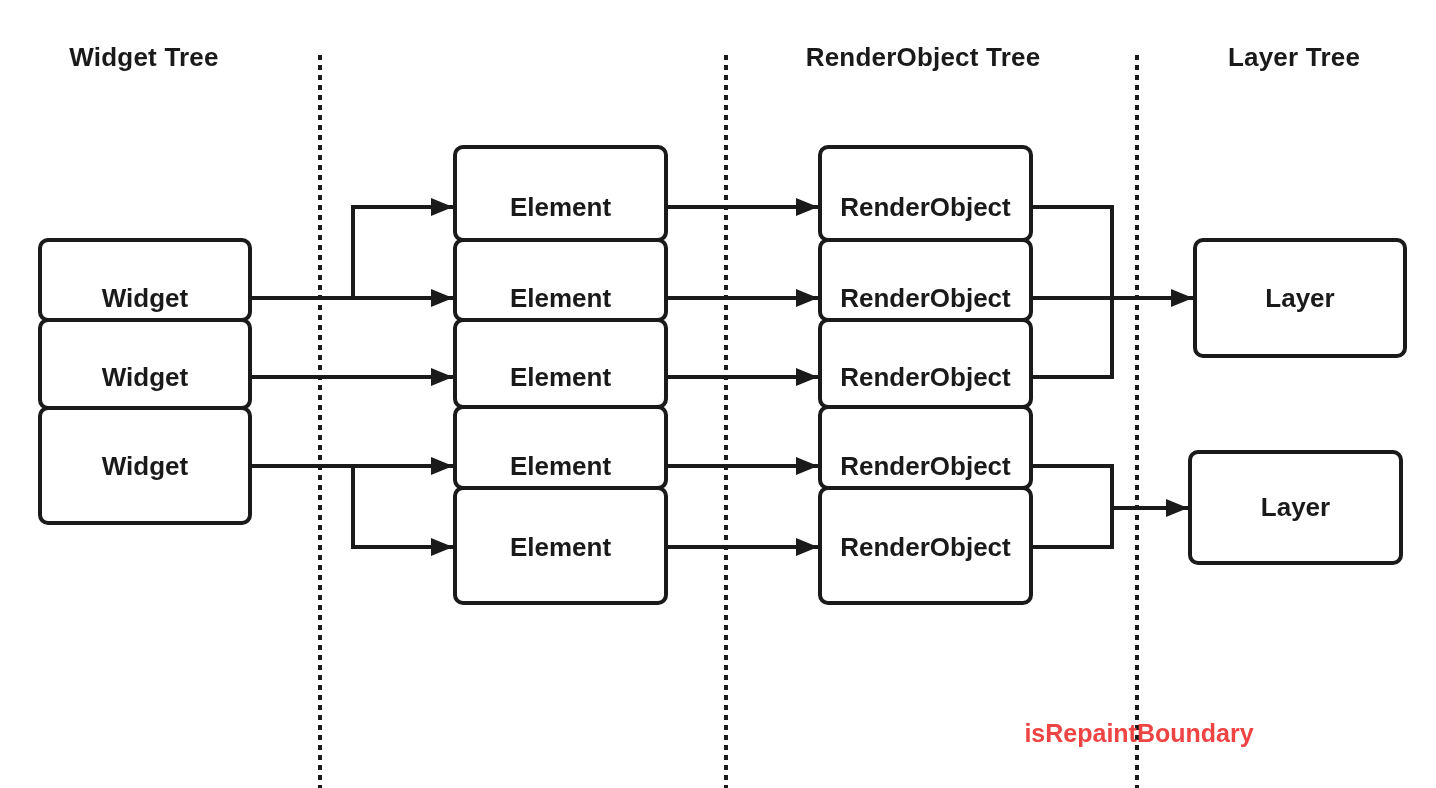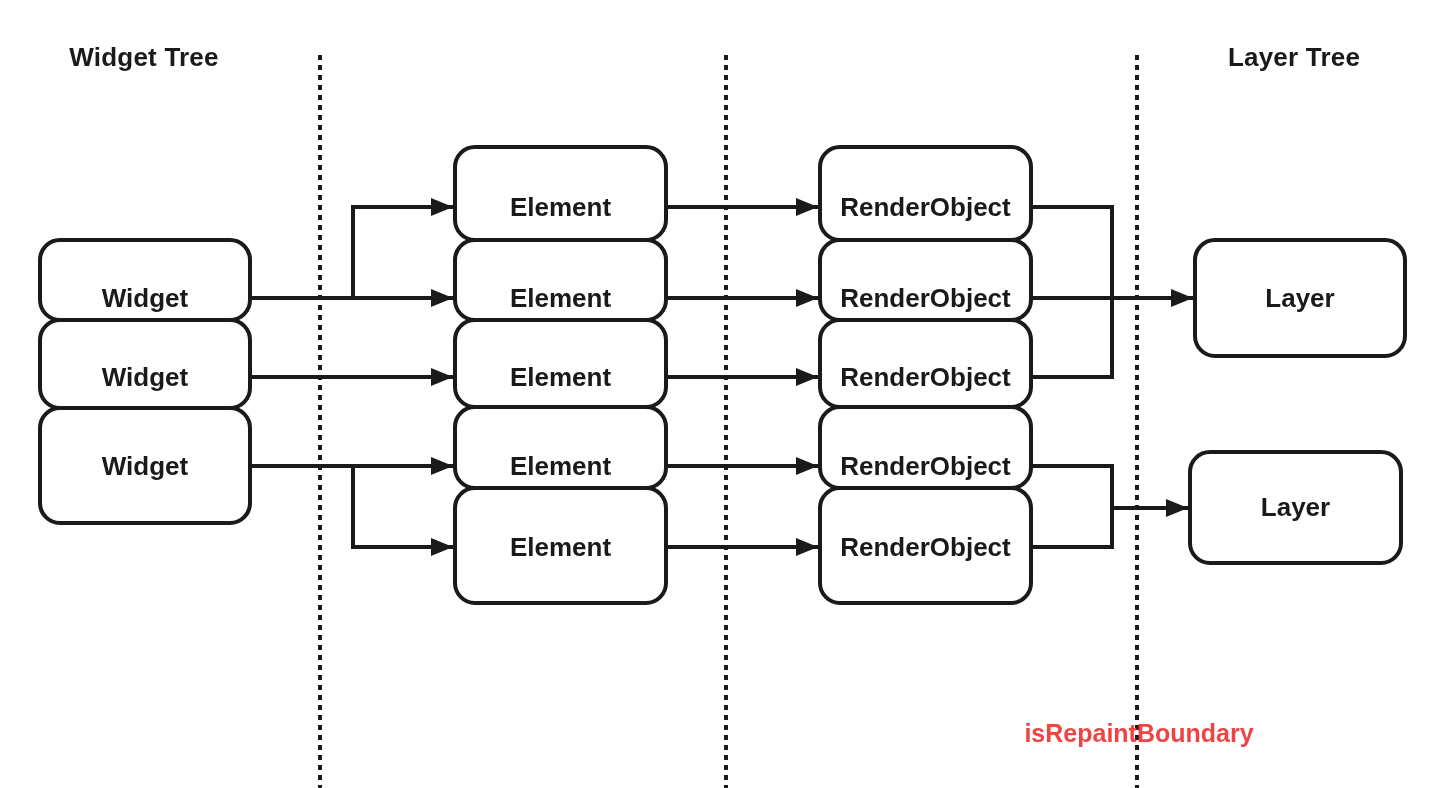--- a/index.html
+++ b/index.html
@@ -13,21 +13,21 @@
     font-size:26px; font-weight:bold; color:#1a1a1a; white-space:nowrap;
     letter-spacing:0.2px;
     text-align:center;
   }
   .divider {
     position:absolute; width:4px;
     background:repeating-linear-gradient(to bottom, #1a1a1a 0 5px, transparent 5px 10px);
   }
   .node {
     position:absolute; box-sizing:border-box;
-    border:4px solid #1a1a1a; border-radius:22px; background:#ffffff;
+    border:4px solid #1a1a1a; border-radius:10px; background:#ffffff;
   }
   .node .label {
     position:absolute; left:0; right:0; text-align:center;
     font-size:26px; font-weight:bold; color:#1a1a1a;
     line-height:30px; white-space:nowrap;
   }
   .seg { position:absolute; background:#1a1a1a; }
   .arrowhead {
     position:absolute; width:0; height:0;
     border-top:9px solid transparent;
@@ -54,20 +54,21 @@
 </style>
 </head>
 <body>
 
 <div id="canvas">
   <div class="caption">isRepaintBoundary</div>
 <div class="divider" style="left: 318px; top: 55px; height: 733px;"></div>
     <div class="divider" style="left: 724px; top: 55px; height: 733px;"></div>
     <div class="divider" style="left: 1135px; top: 55px; height: 733px;"></div>
     <div class="col-header" style="left: 144px; top: 57px;">Widget Tree</div>
+    <div class="col-header" style="left: 923px; top: 57px;">RenderObject Tree</div>
     <div class="col-header" style="left: 1294px; top: 57px;">Layer Tree</div>
     <div class="seg" style="left: 252px; top: 296px; width: 201px; height: 4px;"></div>
     <div class="seg" style="left: 351px; top: 205px; width: 102px; height: 4px;"></div>
     <div class="seg" style="left: 252px; top: 375px; width: 201px; height: 4px;"></div>
     <div class="seg" style="left: 252px; top: 464px; width: 201px; height: 4px;"></div>
     <div class="seg" style="left: 351px; top: 545px; width: 102px; height: 4px;"></div>
     <div class="seg" style="left: 668px; top: 205px; width: 150px; height: 4px;"></div>
     <div class="seg" style="left: 668px; top: 296px; width: 150px; height: 4px;"></div>
     <div class="seg" style="left: 668px; top: 375px; width: 150px; height: 4px;"></div>
     <div class="seg" style="left: 668px; top: 464px; width: 150px; height: 4px;"></div>

